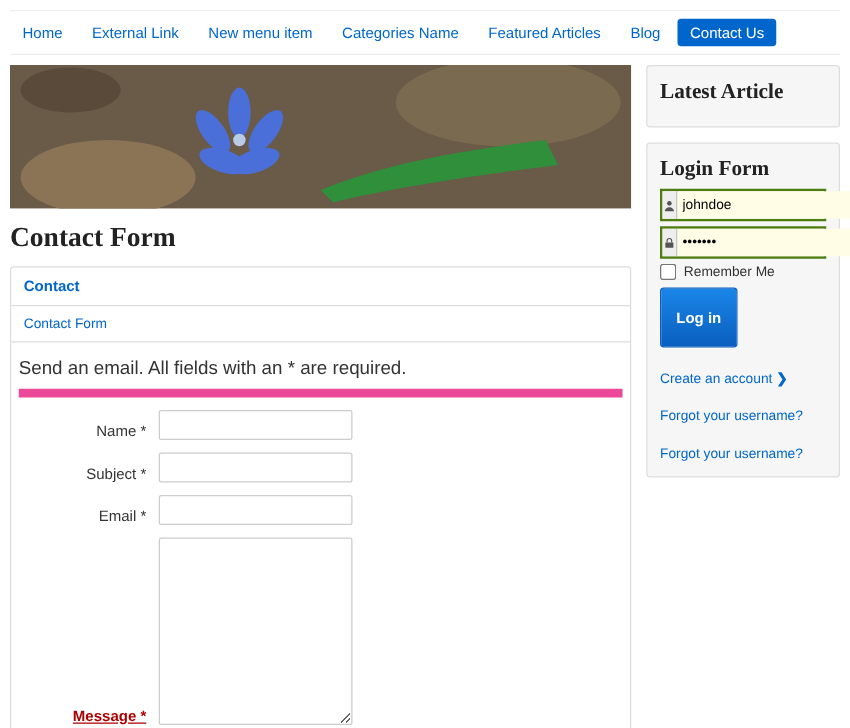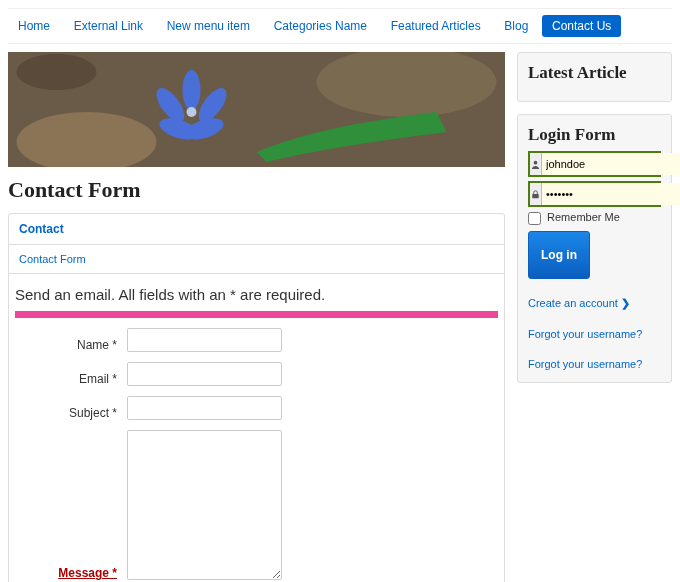--- a/index.html
+++ b/index.html
@@ -80,26 +80,26 @@
         <div class="panel-tab sub">Contact Form</div>
         <div class="panel-body">
           <div class="legend">Send an email. All fields with an * are required.</div>
 
           <div class="frow">
             <div class="flabel">Name *</div>
             <input class="finput" type="text" value="" style="">
           </div>
 
           <div class="frow">
-            <div class="flabel">Email *</div>
+            <div class="flabel">Subject *</div>
             <input class="finput" type="text" value="" style="">
           </div>
 
           <div class="frow">
-            <div class="flabel">Subject *</div>
+            <div class="flabel">Email *</div>
             <input class="finput" type="text" value="" style="">
           </div>
 
           <div class="frow">
             <div class="flabel req-msg">Message *</div>
             <textarea class="finput" style=""></textarea>
           </div>
 
         </div>
       </div>

